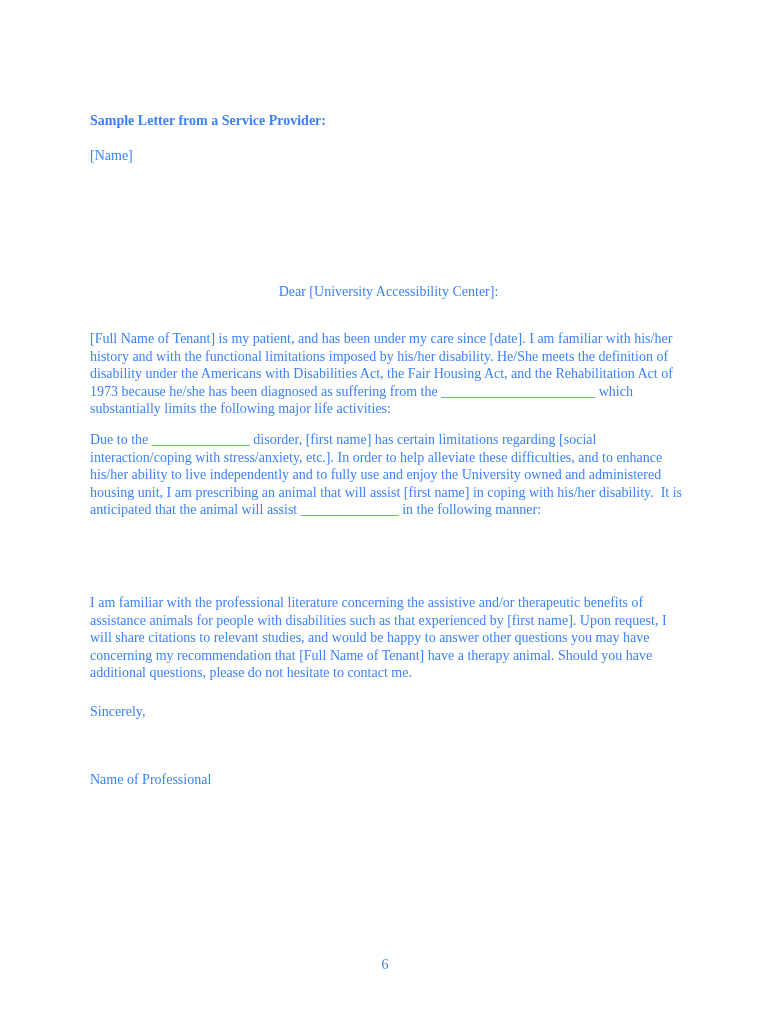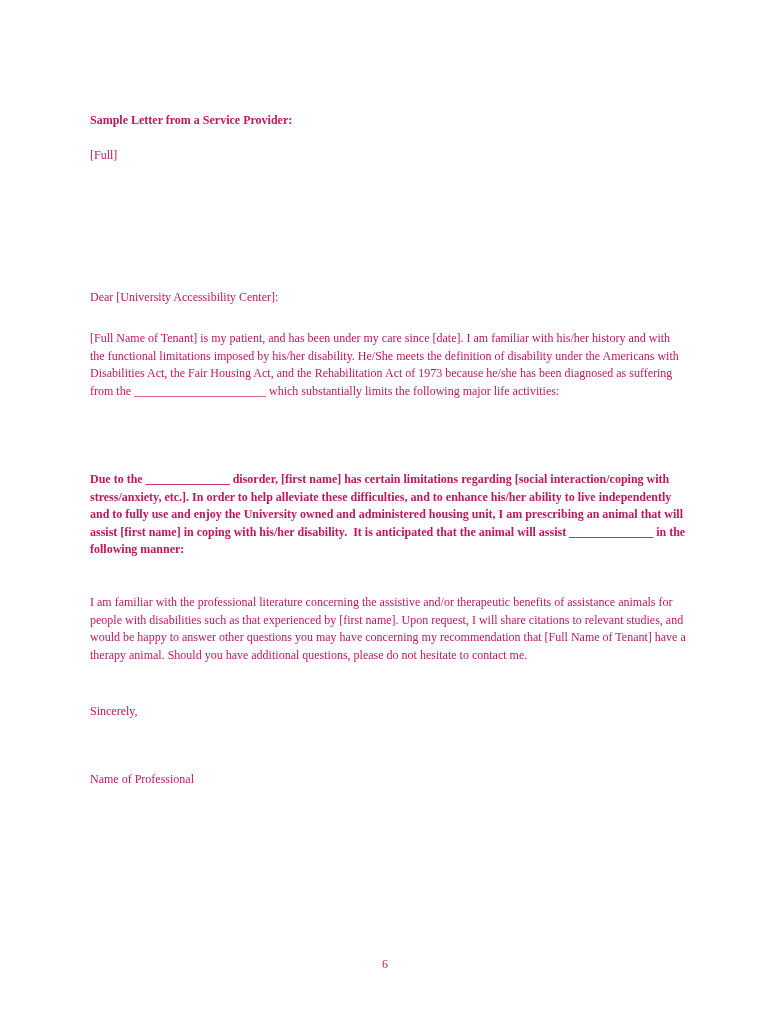--- a/index.html
+++ b/index.html
@@ -6,61 +6,61 @@
     margin: 0;
     padding: 0;
     background: #ffffff;
   }
   .page {
     position: relative;
     width: 770px;
     height: 1024px;
     background: #ffffff;
     font-family: "Liberation Serif", "DejaVu Serif", serif;
-    font-size: 12px;
+    font-size: 14px;
     line-height: 17.5px;
-    color: #be185d;
+    color: #3b82f6;
     overflow: hidden;
   }
   .block {
     position: absolute;
     left: 90px;
     width: 597px;
     white-space: pre-wrap;
   }
   .heading {
     top: 112px;
     font-weight: bold;
   }
   .date-line      { top: 147px; }
   .address-block  { top: 218px; }
   .address-block div { white-space: pre-wrap; }
-  .salutation     { top: 289px; }
+  .salutation     { top: 283px; text-align: center; }
   .para-1         { top: 330px; }
-  .para-2         { top: 471px; font-weight: bold; }
+  .para-2         { top: 431px; }
   .para-3         { top: 594px; }
   .closing        { top: 703px; }
   .signature      { top: 771px; }
   .page-number {
     position: absolute;
     top: 956px;
     left: 0;
     width: 100%;
     text-align: center;
     white-space: normal;
   }
 </style>
 </head>
 <body>
 
 <div class="page">
 
   <div class="block heading">Sample Letter from a Service Provider:</div>
 
-  <div class="block date-line">[Full]</div>
+  <div class="block date-line">[Name]</div>
 
 
   <div class="block salutation">Dear [University Accessibility Center]:</div>
 
   <div class="block para-1">[Full Name of Tenant] is my patient, and has been under my care since [date]. I am familiar with his/her history and with the functional limitations imposed by his/her disability. He/She meets the definition of disability under the Americans with Disabilities Act, the Fair Housing Act, and the Rehabilitation Act of 1973 because he/she has been diagnosed as suffering from the ______________________ which substantially limits the following major life activities:</div>
 
   <div class="block para-2">Due to the ______________ disorder, [first name] has certain limitations regarding [social interaction/coping with stress/anxiety, etc.]. In order to help alleviate these difficulties, and to enhance his/her ability to live independently and to fully use and enjoy the University owned and administered housing unit, I am prescribing an animal that will assist [first name] in coping with his/her disability.  It is anticipated that the animal will assist ______________ in the following manner:</div>
 
   <div class="block para-3">I am familiar with the professional literature concerning the assistive and/or therapeutic benefits of assistance animals for people with disabilities such as that experienced by [first name]. Upon request, I will share citations to relevant studies, and would be happy to answer other questions you may have concerning my recommendation that [Full Name of Tenant] have a therapy animal. Should you have additional questions, please do not hesitate to contact me.</div>
 

